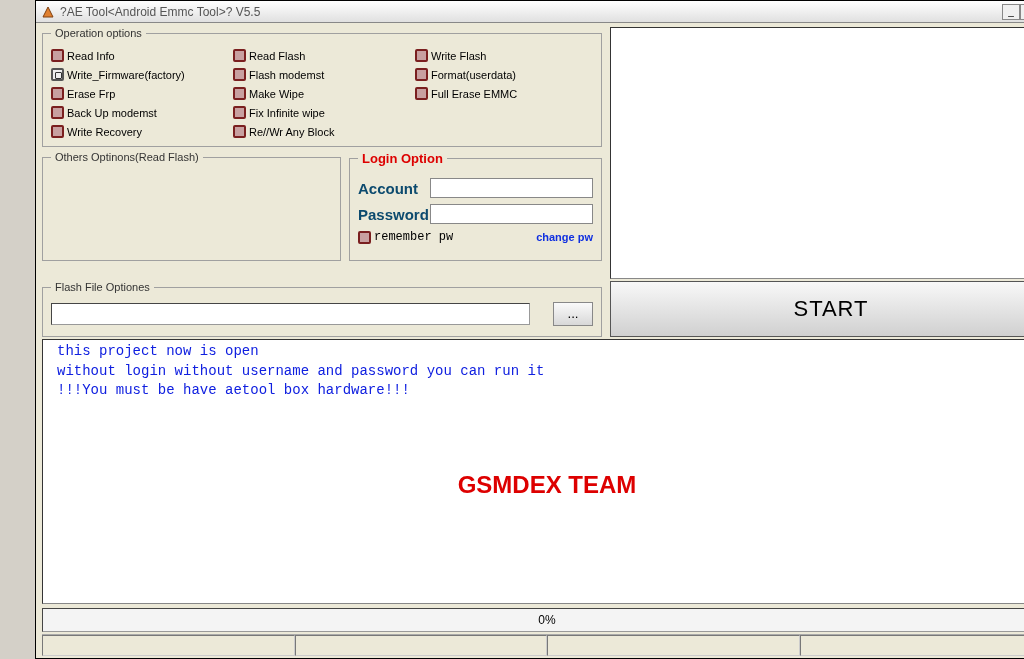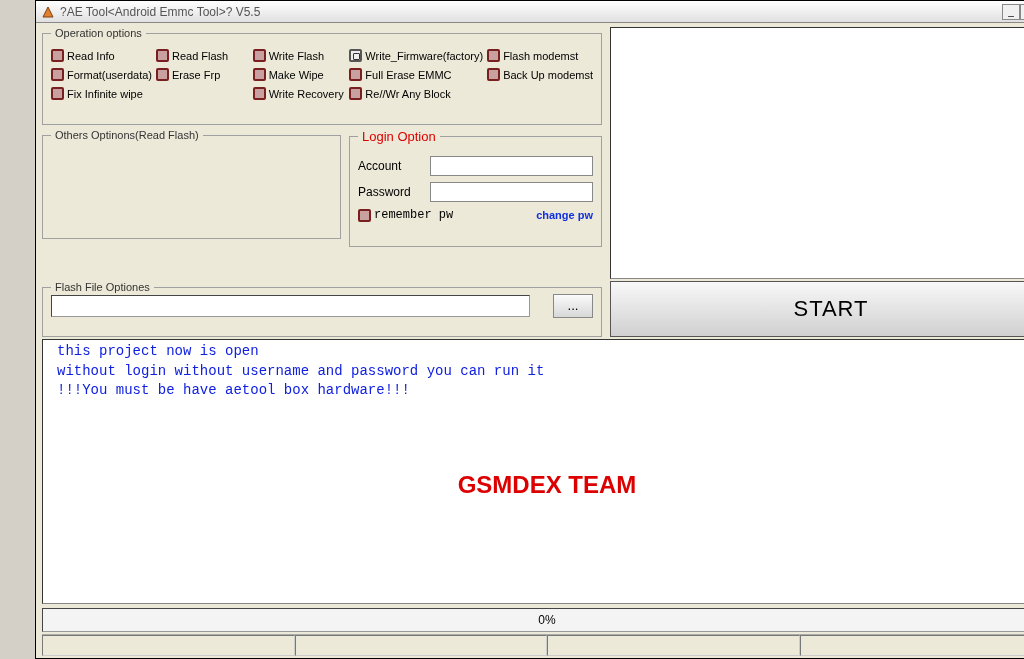--- a/index.html
+++ b/index.html
@@ -63,30 +63,30 @@
   height: 252px;
 }
 .left-col {
   width: 560px;
   display: flex;
   flex-direction: column;
   gap: 4px;
 }
 fieldset {
   border: 1px solid #a0a0a0;
-  padding: 6px 8px 24px 8px;
+  padding: 6px 8px 8px 8px;
   font-size: 11px;
 }
 legend {
   padding: 0 4px;
   color: #333;
 }
 .ops-grid {
   display: grid;
-  grid-template-columns: repeat(5, 1fr);
+  grid-template-columns: repeat(3, 1fr);
   gap: 6px 4px;
   margin-top: 4px;
 }
 .chk {
   display: inline-flex;
   align-items: center;
   font-size: 11px;
   white-space: nowrap;
   cursor: pointer;
 }
@@ -116,31 +116,31 @@
   display: flex;
   gap: 8px;
 }
 .others-fs {
   flex: 1;
   height: 110px;
 }
 .login-fs {
   width: 230px;
 }
-.login-fs legend { color: #d00; font-weight: normal; font-size: 13px; }
+.login-fs legend { color: #d00; font-weight: bold; font-size: 13px; }
 .login-row {
   display: flex;
   align-items: center;
   margin: 6px 0;
 }
 .login-row label {
   width: 72px;
-  color: #000000;
-  font-weight: normal;
-  font-size: 12px;
+  color: #0c4a6e;
+  font-weight: bold;
+  font-size: 15px;
 }
 .login-row input {
   flex: 1;
   height: 20px;
   border: 1px solid #888;
   padding: 0 3px;
   font-size: 12px;
 }
 .remember-row {
   display: flex;

